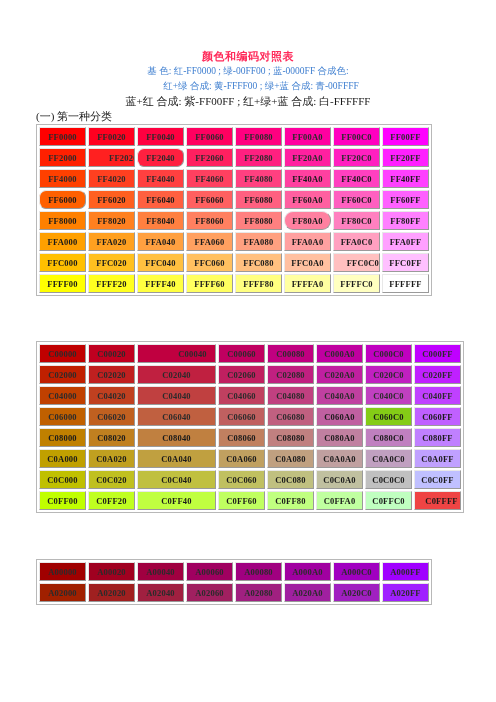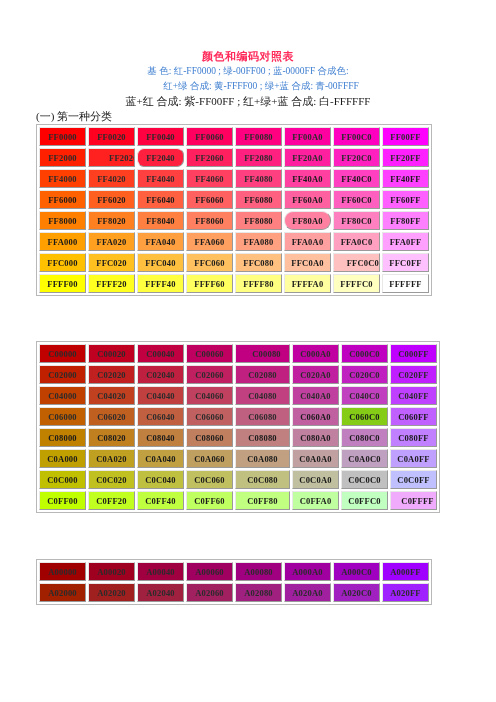--- a/index.html
+++ b/index.html
@@ -142,21 +142,21 @@
           <td style="background: rgb(255, 64, 0); color: rgb(43, 43, 43);">FF4000</td>
           <td style="background: rgb(255, 64, 32); color: rgb(43, 43, 43);">FF4020</td>
           <td style="background: rgb(255, 64, 64); color: rgb(43, 43, 43);">FF4040</td>
           <td style="background: rgb(255, 64, 96); color: rgb(43, 43, 43);">FF4060</td>
           <td style="background: rgb(255, 64, 128); color: rgb(43, 43, 43);">FF4080</td>
           <td style="background: rgb(255, 64, 160); color: rgb(26, 26, 26);">FF40A0</td>
           <td style="background: rgb(255, 64, 192); color: rgb(26, 26, 26);">FF40C0</td>
           <td style="background: rgb(255, 64, 255); color: rgb(26, 26, 26);">FF40FF</td>
         </tr>
         <tr>
-          <td style="background: rgb(255, 96, 0); color: rgb(26, 26, 26);">FF6000</td>
+          <td style="background: rgb(255, 96, 0); color: rgb(26, 26, 26); border-radius: 7px;">FF6000</td>
           <td style="background: rgb(255, 96, 32); color: rgb(26, 26, 26);">FF6020</td>
           <td style="background: rgb(255, 96, 64); color: rgb(26, 26, 26);">FF6040</td>
           <td style="background: rgb(255, 96, 96); color: rgb(26, 26, 26);">FF6060</td>
           <td style="background: rgb(255, 96, 128); color: rgb(26, 26, 26);">FF6080</td>
           <td style="background: rgb(255, 96, 160); color: rgb(26, 26, 26);">FF60A0</td>
           <td style="background: rgb(255, 96, 192); color: rgb(26, 26, 26);">FF60C0</td>
           <td style="background: rgb(255, 96, 255); color: rgb(26, 26, 26);">FF60FF</td>
         </tr>
         <tr>
           <td style="background: rgb(255, 128, 0); color: rgb(26, 26, 26);">FF8000</td>
@@ -198,23 +198,23 @@
           <td style="background: rgb(255, 255, 192); color: rgb(26, 26, 26);">FFFFC0</td>
           <td style="background: rgb(255, 255, 255); color: rgb(26, 26, 26);">FFFFFF</td>
         </tr>
       </tbody>
     </table>
   <table class="color-table" id="table-2">
       <tbody>
         <tr>
           <td style="background: rgb(192, 0, 0); color: rgb(43, 43, 43);">C00000</td>
           <td style="background: rgb(192, 0, 32); color: rgb(43, 43, 43);">C00020</td>
-          <td style="background: rgb(192, 0, 64); color: rgb(43, 43, 43);">C00040</td>
+          <td style="background: rgb(192, 0, 64); color: rgb(43, 43, 43); padding-left: 32px;">C00040</td>
           <td style="background: rgb(192, 0, 96); color: rgb(43, 43, 43);">C00060</td>
-          <td style="background: rgb(192, 0, 128); color: rgb(43, 43, 43); padding-left: 8px;">C00080</td>
+          <td style="background: rgb(192, 0, 128); color: rgb(43, 43, 43);">C00080</td>
           <td style="background: rgb(192, 0, 160); color: rgb(43, 43, 43);">C000A0</td>
           <td style="background: rgb(192, 0, 192); color: rgb(43, 43, 43);">C000C0</td>
           <td style="background: rgb(192, 0, 255); color: rgb(43, 43, 43);">C000FF</td>
         </tr>
         <tr>
           <td style="background: rgb(192, 32, 0); color: rgb(43, 43, 43);">C02000</td>
           <td style="background: rgb(192, 32, 32); color: rgb(43, 43, 43);">C02020</td>
           <td style="background: rgb(192, 32, 64); color: rgb(43, 43, 43);">C02040</td>
           <td style="background: rgb(192, 32, 96); color: rgb(43, 43, 43);">C02060</td>
           <td style="background: rgb(192, 32, 128); color: rgb(43, 43, 43);">C02080</td>
@@ -273,21 +273,21 @@
           <td style="background: rgb(192, 192, 255); color: rgb(26, 26, 26);">C0C0FF</td>
         </tr>
         <tr>
           <td style="background: rgb(192, 255, 0); color: rgb(26, 26, 26);">C0FF00</td>
           <td style="background: rgb(192, 255, 32); color: rgb(26, 26, 26);">C0FF20</td>
           <td style="background: rgb(192, 255, 64); color: rgb(26, 26, 26);">C0FF40</td>
           <td style="background: rgb(192, 255, 96); color: rgb(26, 26, 26);">C0FF60</td>
           <td style="background: rgb(192, 255, 128); color: rgb(26, 26, 26);">C0FF80</td>
           <td style="background: rgb(192, 255, 160); color: rgb(26, 26, 26);">C0FFA0</td>
           <td style="background: rgb(192, 255, 192); color: rgb(26, 26, 26);">C0FFC0</td>
-          <td style="background: #f0abfc; color: rgb(26, 26, 26); padding-left: 8px;">C0FFFF</td>
+          <td style="background: #ef4444; color: rgb(26, 26, 26); padding-left: 8px;">C0FFFF</td>
         </tr>
       </tbody>
     </table>
   <table class="color-table" id="table-3">
       <tbody>
         <tr>
           <td style="background: rgb(160, 0, 0); color: rgb(43, 43, 43);">A00000</td>
           <td style="background: rgb(160, 0, 32); color: rgb(43, 43, 43);">A00020</td>
           <td style="background: rgb(160, 0, 64); color: rgb(43, 43, 43);">A00040</td>
           <td style="background: rgb(160, 0, 96); color: rgb(43, 43, 43);">A00060</td>

